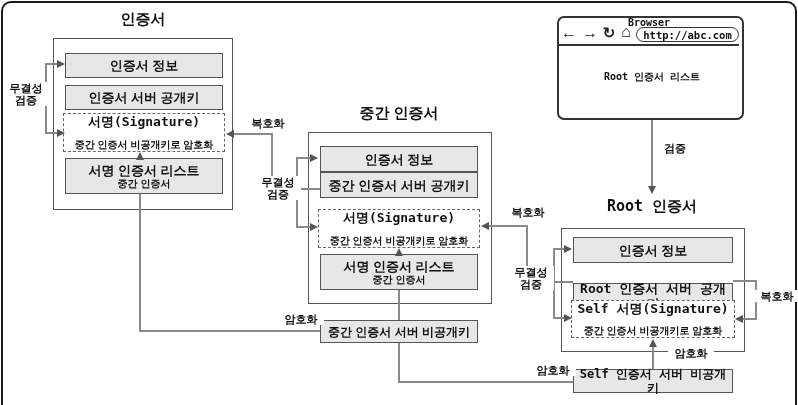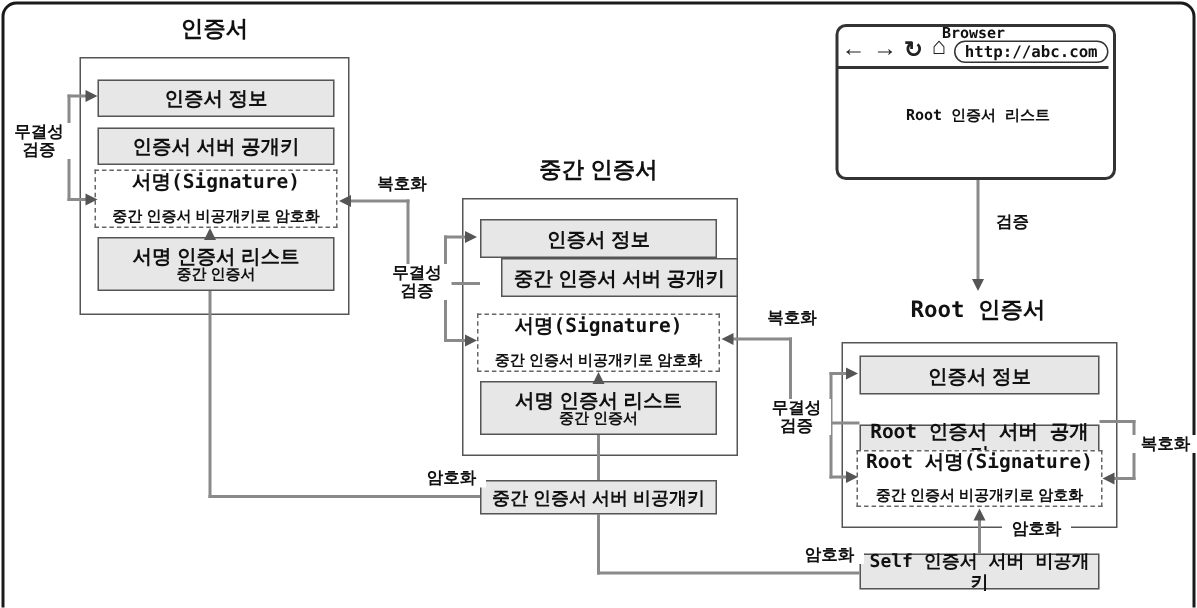--- a/index.html
+++ b/index.html
@@ -74,21 +74,21 @@
 <div class="abs ln" style="left:139px;top:154px;width:2px;height:178px;"></div>
 <div class="abs au" style="left:136px;top:152px;"></div>
 <div class="abs ln" style="left:139px;top:330px;width:181px;height:2px;"></div>
 <div class="abs lbl" style="left:278px;top:313px;width:44px;">암호화</div>
 
 <div class="abs sect" style="left:308px;top:104px;width:182px;">중간 인증서</div>
 <div class="abs outer" style="left:308px;top:132px;width:182px;height:170px;"></div>
 <div class="abs gbox t13" style="left:320px;top:146px;width:156px;height:24px;">
     <span>인증서 정보</span>
   </div>
-<div class="abs gbox t13" style="left:320px;top:172px;width:156px;height:24px;margin-left:14px;">
+<div class="abs gbox t13" style="left:320px;top:172px;width:156px;height:24px;">
     <span>중간 인증서 서버 공개키</span>
   </div>
 <div class="abs wdash" style="left:318px;top:209px;width:160px;height:37px;">
   <span class="t13 mono">서명(Signature)</span>
   <span class="t10">중간 인증서 비공개키로 암호화</span>
 </div>
 <div class="abs gbox" style="left:320px;top:254px;width:156px;height:34px;">
   <span class="t13">서명 인증서 리스트</span>
   <span class="t10">중간 인증서</span>
 </div>
@@ -120,21 +120,21 @@
 
 <div class="abs sect mono" style="left:561px;top:197px;width:182px;">Root 인증서</div>
 <div class="abs outer" style="left:561px;top:228px;width:182px;height:122px;"></div>
 <div class="abs gbox t13" style="left:573px;top:237px;width:158px;height:24px;">
     <span>인증서 정보</span>
   </div>
 <div class="abs gbox t13 mono" style="left:573px;top:283px;width:158px;height:24px;">
     <span>Root 인증서 서버 공개키</span>
   </div>
 <div class="abs wdash" style="left:571px;top:300px;width:162px;height:36px;">
-  <span class="t13 mono">Root 서명(Signature)</span>
+  <span class="t13 mono">Self 서명(Signature)</span>
   <span class="t10">중간 인증서 비공개키로 암호화</span>
 </div>
 
 <div class="abs lbl" style="left:508px;top:266px;width:44px;">
   <div>무결성</div>
   <div>검증</div>
 </div>
 <div class="abs ln" style="left:553px;top:248px;width:2px;height:71px;"></div>
 <div class="abs ln" style="left:553px;top:248px;width:12px;height:2px;"></div>
 <div class="abs ar" style="left:564px;top:245px;"></div>

